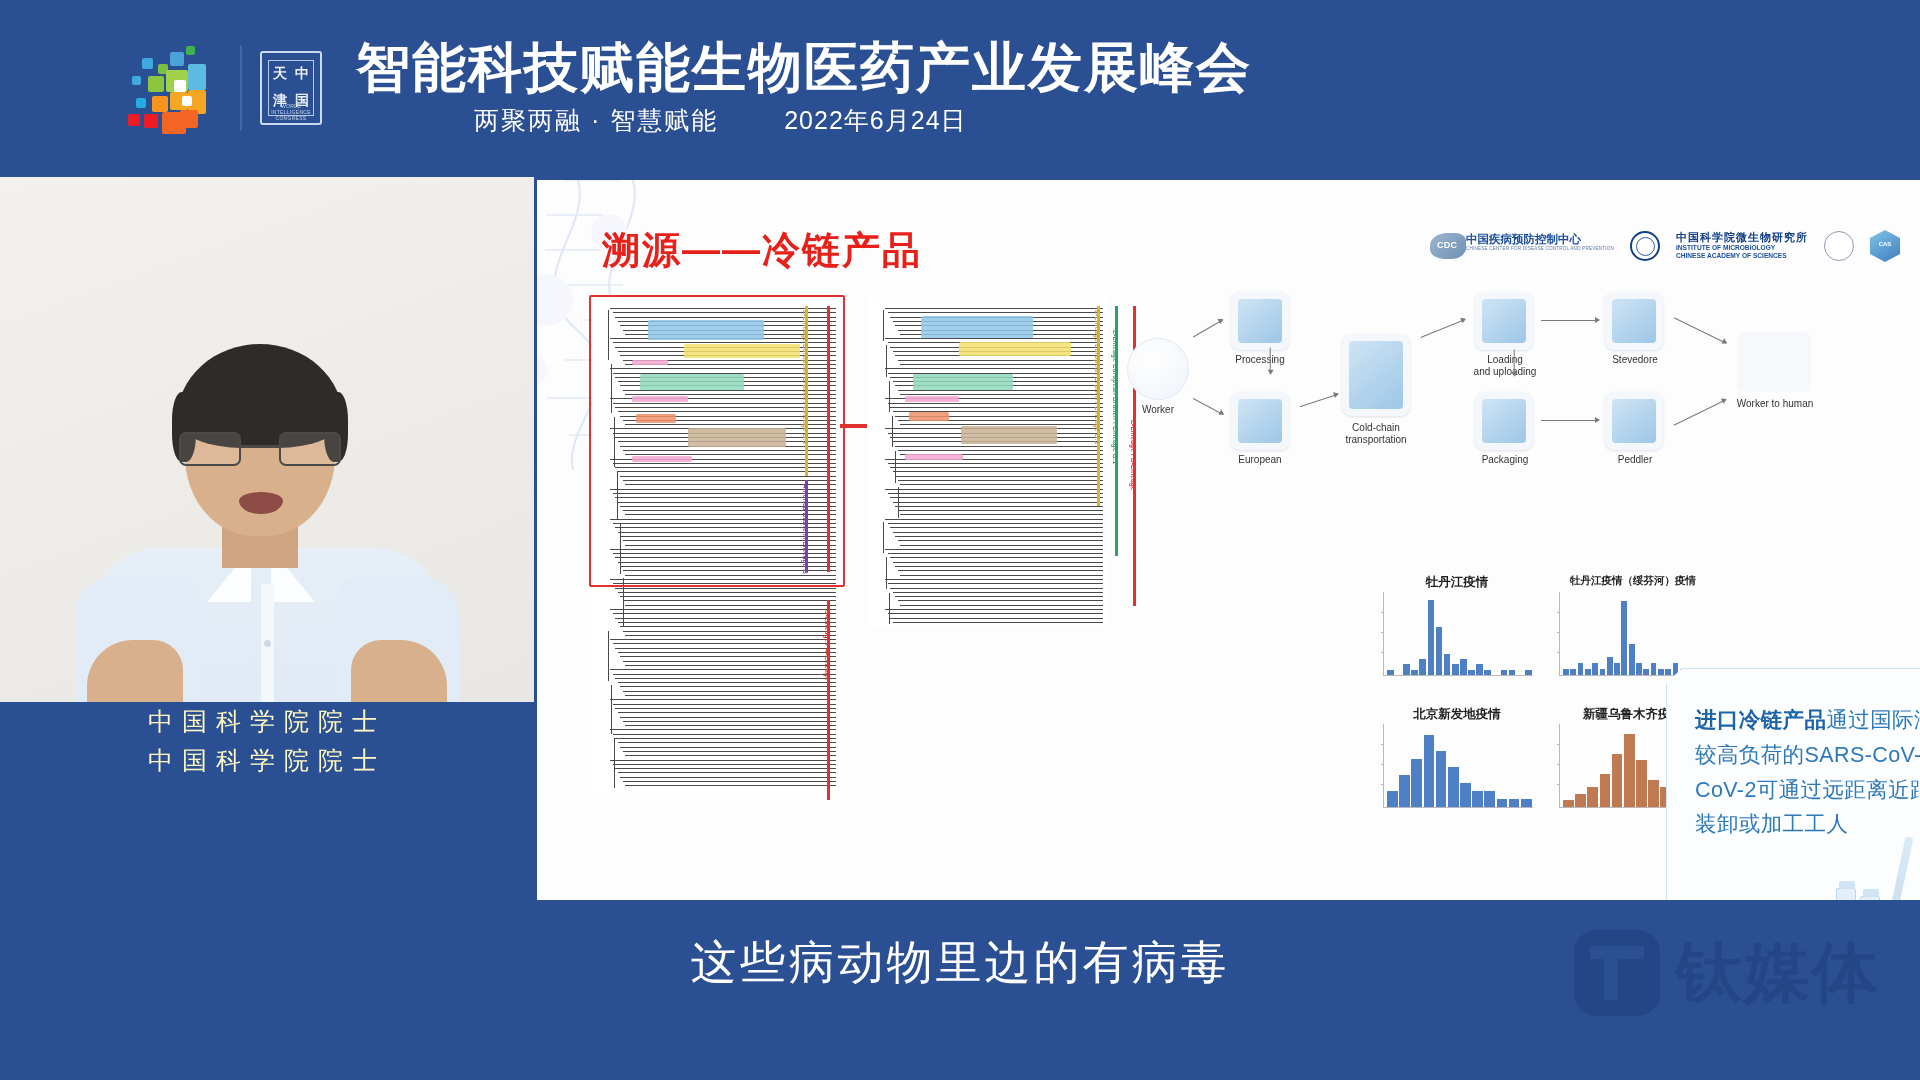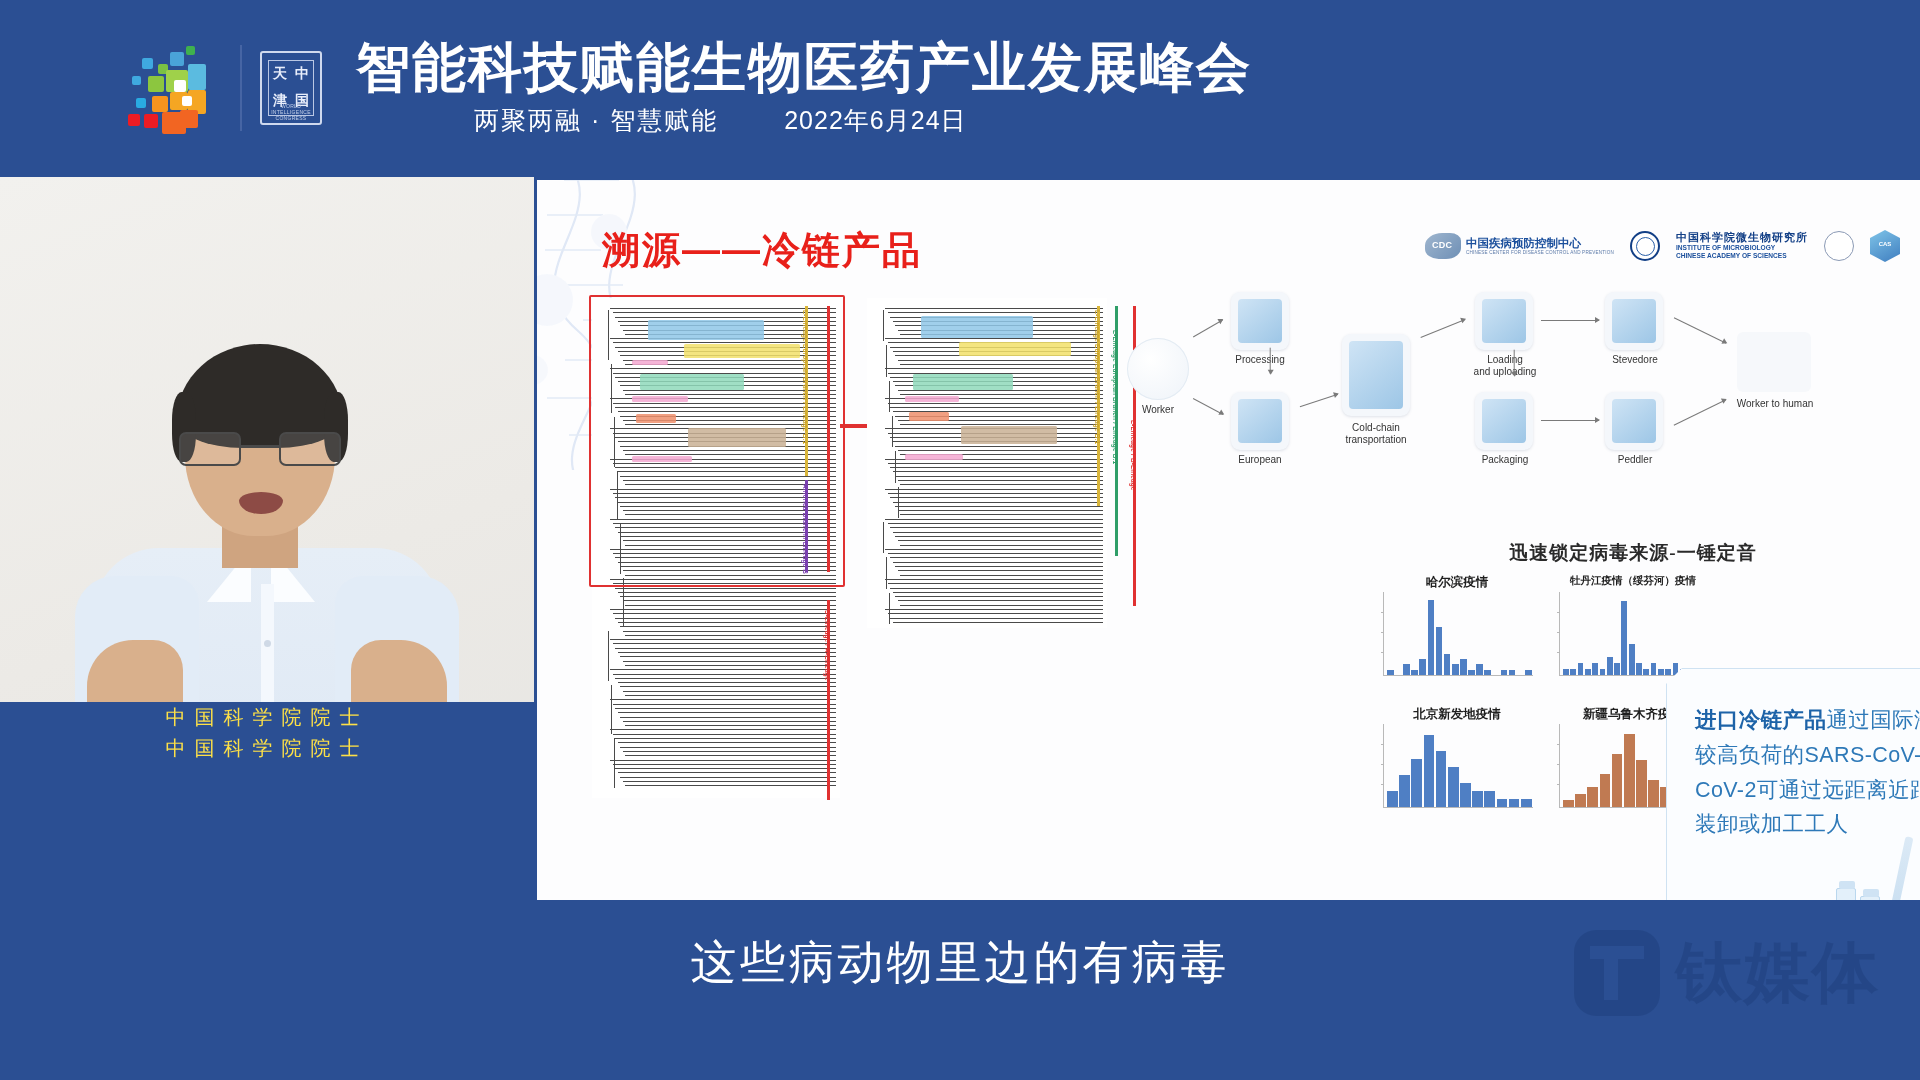--- a/index.html
+++ b/index.html
@@ -88,32 +88,32 @@
                background:#e2ecf7; border-radius:40px 28px 20px 24px; }
   .fig .sleeve-r { position:absolute; right:8px; top:236px; width:124px; height:150px;
                background:#e2ecf7; border-radius:28px 40px 24px 20px; }
   .fig .hands { position:absolute; left:104px; top:452px; width:192px; height:86px;
                background:#d9b08c; border-radius:44px; }
 
   .speaker-band { position:absolute; left:0; top:702px; width:534px; height:198px;
                   background:#2b4f93; color:#fff; text-align:center; }
   .speaker-band .name { font-size:50px; font-weight:400; letter-spacing:4px; margin-top:10px;
                         line-height:1.25; white-space:nowrap; }
-  .speaker-band .role { font-size:20px; letter-spacing:9px; line-height:1.55;
-                        color:#fde047; white-space:nowrap; }
+  .speaker-band .role { font-size:25px; letter-spacing:9px; line-height:1.55;
+                        color:#fef9c3; white-space:nowrap; }
 
   
   .slide { position:absolute; left:537px; top:180px; width:1383px; height:760px;
            background:#fdfdfe; overflow:hidden; }
   .dna { position:absolute; left:-20px; top:-10px; width:330px; height:300px; opacity:.5; }
   .slide-title { position:absolute; left:65px; top:45px; font-size:38px; font-weight:800;
                  color:#e8201a; letter-spacing:2px; white-space:nowrap; }
 
   .logo-row { position:absolute; right:20px; top:50px; display:flex; align-items:center; gap:16px; }
-  .logo-cdc { display:flex; align-items:center; gap:5px; }
+  .logo-cdc { display:flex; align-items:flex-start; }
   .cdc-map { width:36px; height:26px; border-radius:48% 30% 42% 38%;
              background:linear-gradient(135deg,#9fb6cf,#6e8fb5); position:relative; }
   .cdc-map .cdc-txt { position:absolute; left:7px; top:7px; font-size:9px; font-weight:800;
              color:#fff; letter-spacing:.3px; }
   .logo-cdc .t1 { font-size:11.5px; color:#1b4f9c; font-weight:700; line-height:1.1; white-space:nowrap; }
   .logo-cdc .t2 { font-size:4.6px; color:#5b79a8; letter-spacing:.2px; white-space:nowrap; }
   .seal { width:30px; height:30px; border-radius:50%; border:2.2px solid #123f86;
           background:#fff; position:relative; }
   .seal:after { content:""; position:absolute; inset:3.5px; border-radius:50%;
           border:1.2px solid #2a5fa8; }
@@ -622,23 +622,22 @@
       <div class="farr" style="left:172px;top:112px;width:40px;transform:rotate(-18deg)"></div>
       <div class="farr" style="left:292px;top:40px;width:48px;transform:rotate(-22deg)"></div>
       <div class="farr" style="left:374px;top:74px;width:26px;transform:rotate(90deg)"></div>
       <div class="farr" style="left:414px;top:32px;width:58px"></div>
       <div class="farr" style="left:414px;top:132px;width:58px"></div>
       <div class="farr" style="left:544px;top:42px;width:58px;transform:rotate(26deg)"></div>
       <div class="farr" style="left:544px;top:124px;width:58px;transform:rotate(-26deg)"></div>
     </div>
 
     <div class="epi">
-      <div class="epi-title">迅速锁定病毒来源-一锤定音</div>
       <div class="epi-cell" style="left:0;top:34px">
-          <div class="epi-cap">哈尔滨疫情</div>
+          <div class="epi-cap">牡丹江疫情</div>
           <div class="epi-plot">
             <div class="bar" style="left: 3px; width: 6.71111px; height: 5.33333px; background: rgb(79, 127, 196);"></div>
             <div class="bar" style="left: 11.1111px; width: 6.71111px; height: 0px; background: rgb(79, 127, 196);"></div>
             <div class="bar" style="left: 19.2222px; width: 6.71111px; height: 10.6667px; background: rgb(79, 127, 196);"></div>
             <div class="bar" style="left: 27.3333px; width: 6.71111px; height: 5.33333px; background: rgb(79, 127, 196);"></div>
             <div class="bar" style="left: 35.4444px; width: 6.71111px; height: 16px; background: rgb(79, 127, 196);"></div>
             <div class="bar" style="left: 43.5556px; width: 6.71111px; height: 74.6667px; background: rgb(79, 127, 196);"></div>
             <div class="bar" style="left: 51.6667px; width: 6.71111px; height: 48px; background: rgb(79, 127, 196);"></div>
             <div class="bar" style="left: 59.7778px; width: 6.71111px; height: 21.3333px; background: rgb(79, 127, 196);"></div>
             <div class="bar" style="left: 67.8889px; width: 6.71111px; height: 10.6667px; background: rgb(79, 127, 196);"></div>

